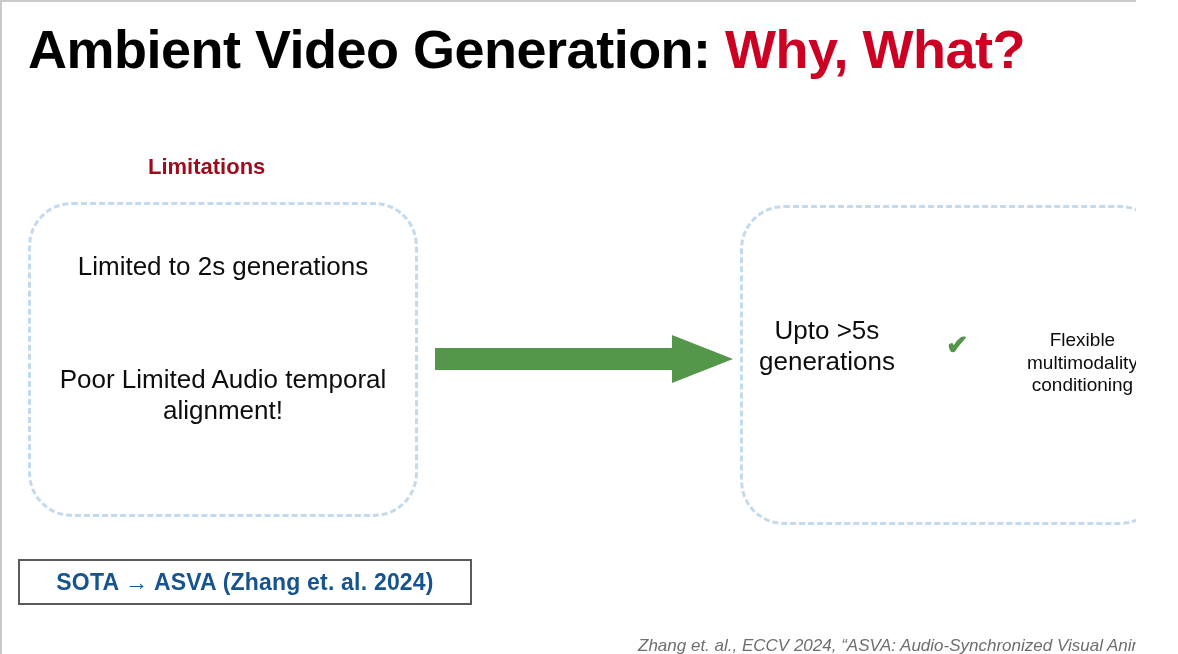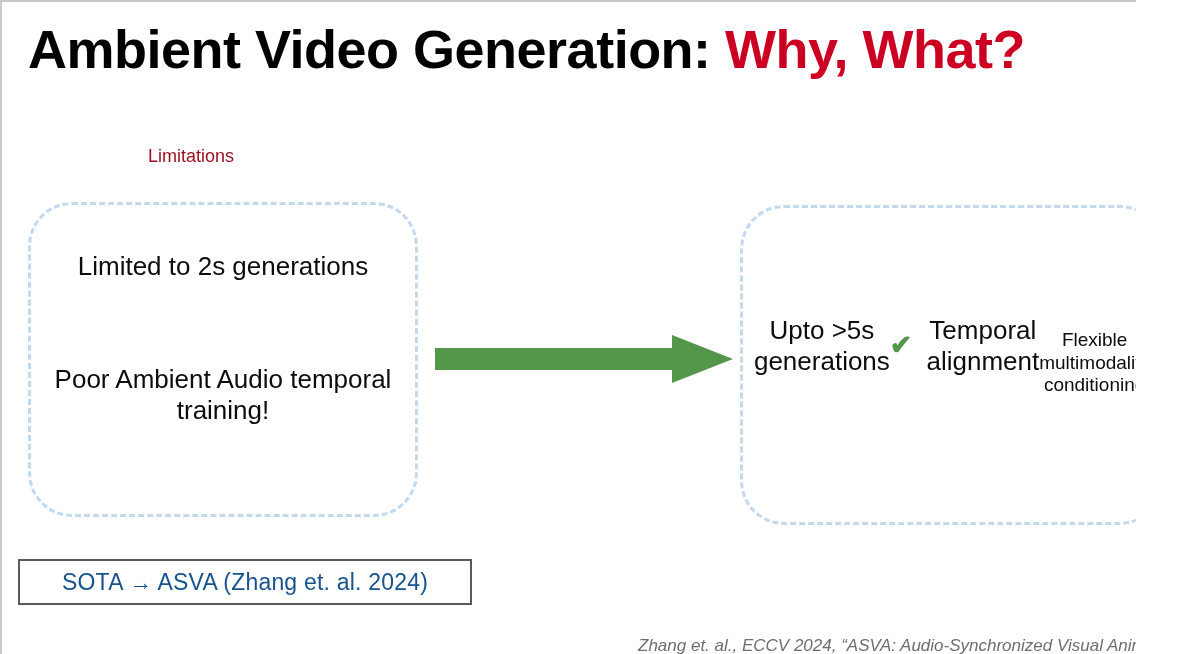--- a/index.html
+++ b/index.html
@@ -31,23 +31,23 @@
     letter-spacing: -0.5px;
     color: #000000;
     white-space: nowrap;
   }
   #title .accent { color: #CC0022; }
 
   
   #limitations-label {
     position: absolute;
     left: 146px;
-    top: 144px;
-    font-size: 18px;
-    font-weight: normal;
+    top: 152px;
+    font-size: 22px;
+    font-weight: bold;
     color: #9C0C1C;
     white-space: nowrap;
   }
 
   
   .dashed-box {
     position: absolute;
     box-sizing: border-box;
     border: 3px dashed #C3D9ED;
     border-radius: 44px;
@@ -124,21 +124,21 @@
     height: 46px;
     box-sizing: border-box;
     border: 2px solid #5a5a5a;
     background: #ffffff;
     display: flex;
     align-items: center;
     justify-content: center;
   }
   #sota-text {
     font-size: 23px;
-    font-weight: normal;
+    font-weight: bold;
     color: #16538F;
     white-space: nowrap;
     letter-spacing: 0.2px;
   }
 
   
   #footnote {
     position: absolute;
     left: 636px;
     top: 634px;
@@ -154,34 +154,33 @@
 <div id="slide">
 
   <div id="title">
     <span>Ambient Video Generation: </span><span class="accent">Why, What?</span>
   </div>
 
   <div id="limitations-label">Limitations</div>
 
   <div id="left-box" class="dashed-box">
     <div class="box-line">Limited to 2s generations</div>
-    <div class="box-line">Poor Ambient Audio temporal training!</div>
+    <div class="box-line">Poor Limited Audio temporal alignment!</div>
   </div>
 
   <div id="arrow">
     <svg width="298" height="48" viewBox="0 0 298 48" xmlns="http://www.w3.org/2000/svg">
       <path d="M0 13 L237 13 L237 0 L298 24 L237 48 L237 35 L0 35 Z" fill="#55974A"></path>
     </svg>
   </div>
 
   <div id="right-box" class="dashed-box">
     <div class="box-line">Upto &gt;5s generations</div>
     <div class="box-line check-line">
       <span class="check-icon">✔</span>
-      <span>Temporal alignment</span>
     </div>
     <div class="box-line last">Flexible multimodality conditioning</div>
   </div>
 
   <div id="sota-box">
     <span id="sota-text">SOTA → ASVA (Zhang et. al. 2024)</span>
   </div>
 
   <div id="footnote">Zhang et. al., ECCV 2024, “ASVA: Audio-Synchronized Visual Animation”</div>
 

